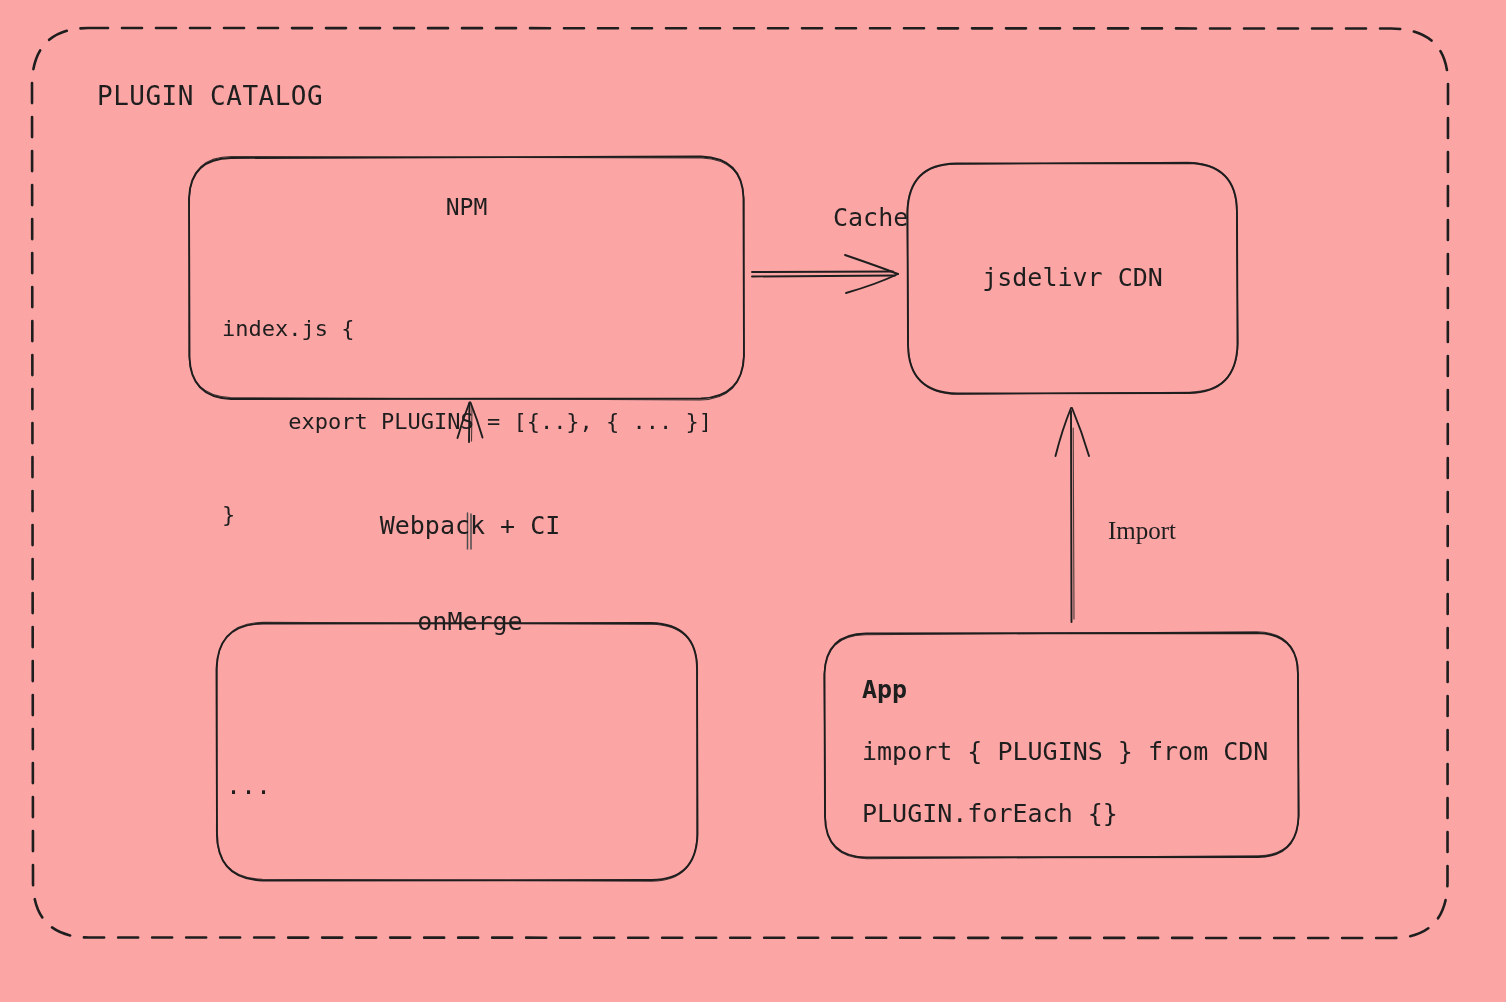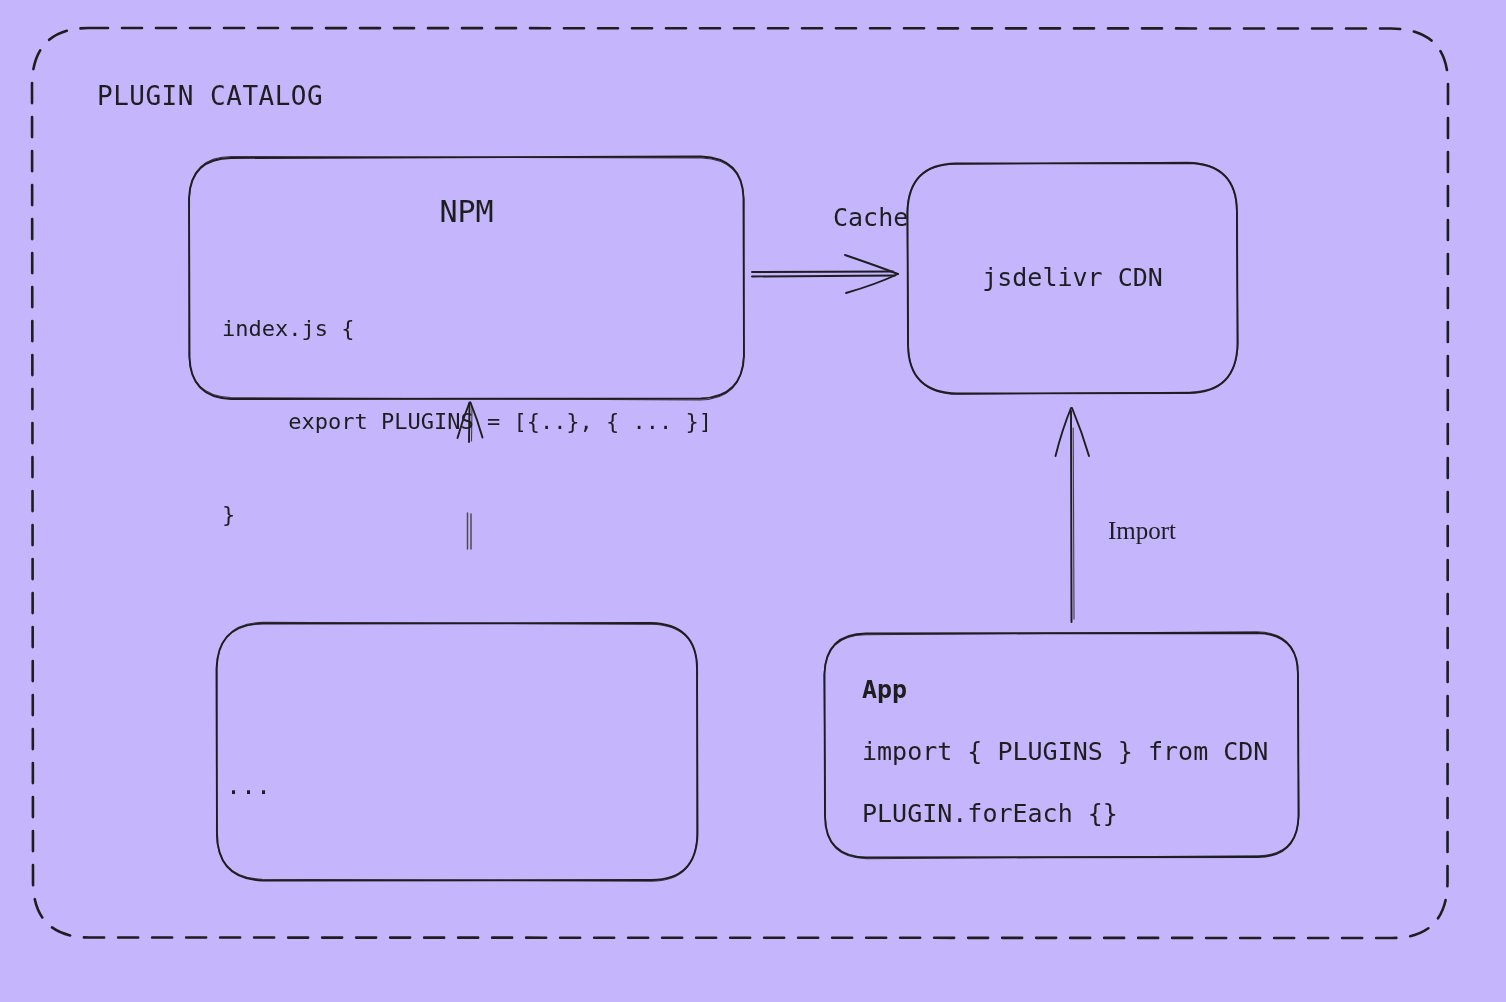--- a/index.html
+++ b/index.html
@@ -1,21 +1,21 @@
 <!DOCTYPE html>
 <html><head>
 <meta charset="utf-8">
 <style>
   * { margin: 0; padding: 0; box-sizing: border-box; }
   html, body { background: #ffffff; }
   .stage {
     position: relative;
     width: 1506px;
     height: 1002px;
-    background: #c4b5fd;
+    background: #fca5a5;
     font-family: "DejaVu Sans Mono", "Liberation Mono", monospace;
     color: #1e1e1e;
     overflow: hidden;
   }
   .stage svg.canvas {
     position: absolute;
     left: 0; top: 0;
     width: 1506px; height: 1002px;
   }
   .canvas path {
@@ -31,21 +31,21 @@
   .canvas path.arrow-thin { stroke-width: 1.1; opacity: 0.8; }
   .canvas path.gray-seg { stroke: #4d4d4d; stroke-width: 1.5; }
 
   .txt {
     position: absolute;
     white-space: pre;
     line-height: 1.25;
     color: #1e1e1e;
   }
   .fs22 { font-size: 22px; line-height: 31px; }
-  .fs23 { font-size: 30px; }
+  .fs23 { font-size: 23px; }
   .fs25 { font-size: 25px; }
   .fs26 { font-size: 26px; letter-spacing: 0.5px; }
   .center { text-align: center; }
 
   .npm-title    { left: 190px; top: 193px; width: 553px; }
   .npm-code     { left: 222px; top: 251px; }
   .cdn-label    { left: 908px; top: 163px; width: 329px; height: 230px;
                   display: flex; align-items: center; justify-content: center; }
   .cache-label  { left: 789px; top: 202px; margin-left: 44px; }
   .webpack-label{ left: 320px; top: 446px; width: 300px; line-height: 32px; }
@@ -117,20 +117,24 @@
   <div class="txt fs25 cdn-label">jsdelivr CDN</div>
 
   <div class="txt fs22 npm-code">
     <div>index.js {</div>
     <div>     export PLUGINS = [{..}, { ... }]</div>
     <div>}</div>
   </div>
 
   <div class="txt fs25 cache-label">Cache</div>
 
+  <div class="txt fs25 center webpack-label">
+    <div>Webpack + CI</div>
+    <div>onMerge</div>
+  </div>
 
 
   <div class="txt fs25 repo-items">
     <div>...</div>
   </div>
 
   <div class="txt fs25 app-title">App</div>
   <div class="txt fs25 app-line1">import { PLUGINS } from CDN</div>
   <div class="txt fs25 app-line2">PLUGIN.forEach {}</div>
 

